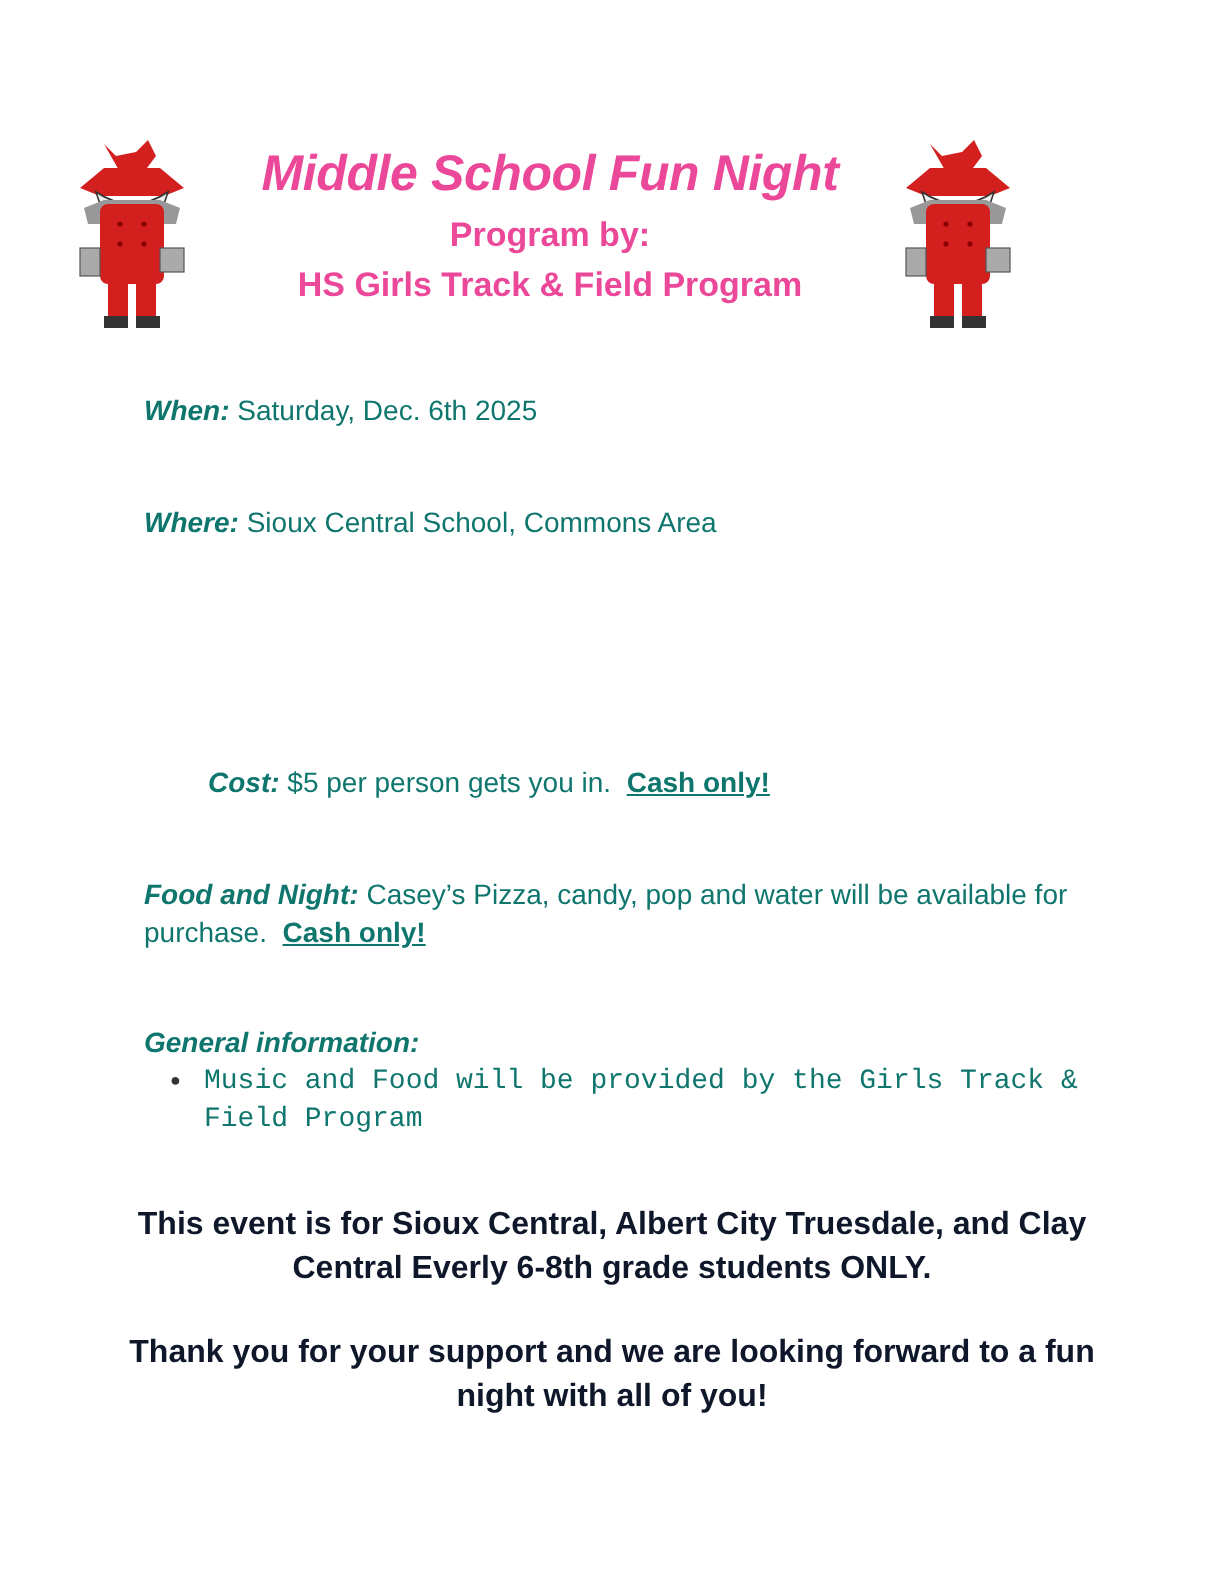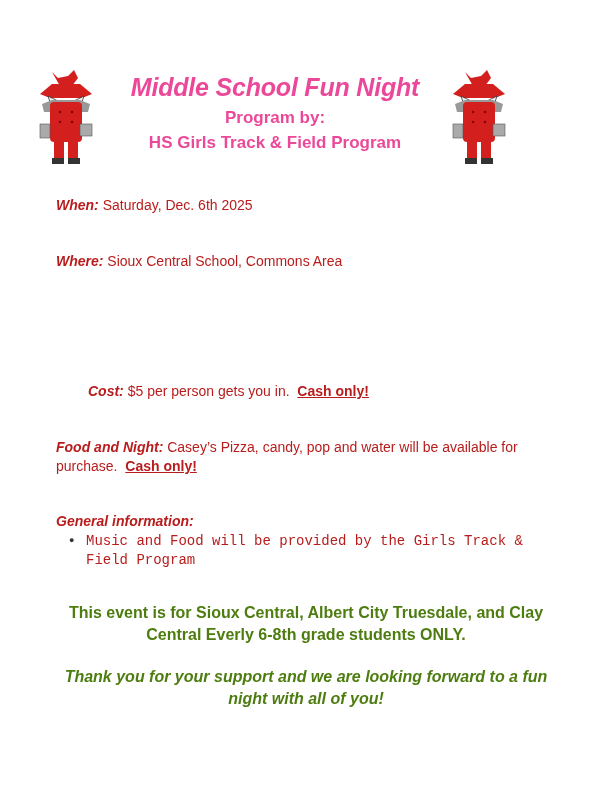--- a/index.html
+++ b/index.html
@@ -8,39 +8,39 @@
 
     .mascot { position: absolute; width: 56px; height: 100px; }
     .mascot.left { left: 38px; top: 68px; }
     .mascot.right { left: 451px; top: 68px; }
 
     .header { position: absolute; left: 110px; top: 70px; width: 330px; text-align: center; color: #ec4899; font-weight: bold; }
     .header .title { font-size: 25px; font-style: italic; line-height: 34px; letter-spacing: -0.2px; }
     .header .hosted { font-size: 17px; line-height: 24px; margin-top: 2px; }
     .header .program { font-size: 17px; line-height: 26px; }
 
-    .field { position: absolute; left: 56px; font-size: 14px; line-height: 19px; color: #b91c1c; }
+    .field { position: absolute; left: 72px; font-size: 14px; line-height: 19px; color: #0f766e; }
     .field .label { font-weight: bold; font-style: italic; }
     .field .cash { font-weight: bold; text-decoration: underline; }
     .indent { padding-left: 63px; }
 
     .field.when { top: 196px; }
     .field.where { top: 252px; }
     .field.duration { top: 308px; }
     .field.cost { top: 382px; margin-left: 32px; }
     .field.food { top: 438px; width: 470px; }
     .field.general { top: 512px; width: 470px; }
 
     ul.bullets { list-style: none; margin-top: 1px; }
     ul.bullets li { position: relative; padding-left: 30px; line-height: 19px; font-family: Liberation Mono, monospace; }
     ul.bullets li::before { content: "\25CF"; position: absolute; left: 13px; top: 0; font-size: 9px; color: #333; }
 
-    .notice { position: absolute; left: 60px; width: 492px; text-align: center; font-weight: bold; font-size: 16px; line-height: 22px; color: #4d7c0f; }
+    .notice { position: absolute; left: 60px; width: 492px; text-align: center; font-weight: bold; font-size: 16px; line-height: 22px; color: #0f172a; }
     .notice.eligibility { top: 602px; }
-    .notice.thanks { top: 666px; font-style: italic; }
+    .notice.thanks { top: 666px; }
   </style>
 </head>
 <body>
 
 <svg class="mascot left" viewBox="0 0 56 100">
   <path d="M14 4 L20 10 L30 8 L36 2 L40 10 L34 18 L22 18 Z" fill="#d41f1f"></path>
   <path d="M2 26 L14 16 L42 16 L54 26 L44 30 L12 30 Z" fill="#d41f1f"></path>
   <path d="M10 28 Q28 40 46 28 L44 34 Q28 42 12 34 Z" fill="#eeeeee" stroke="#333" stroke-width="0.8"></path>
   <path d="M4 36 L14 32 L42 32 L52 36 L50 44 L6 44 Z" fill="#999"></path>
   <rect x="12" y="34" width="32" height="40" rx="4" fill="#d41f1f"></rect>

